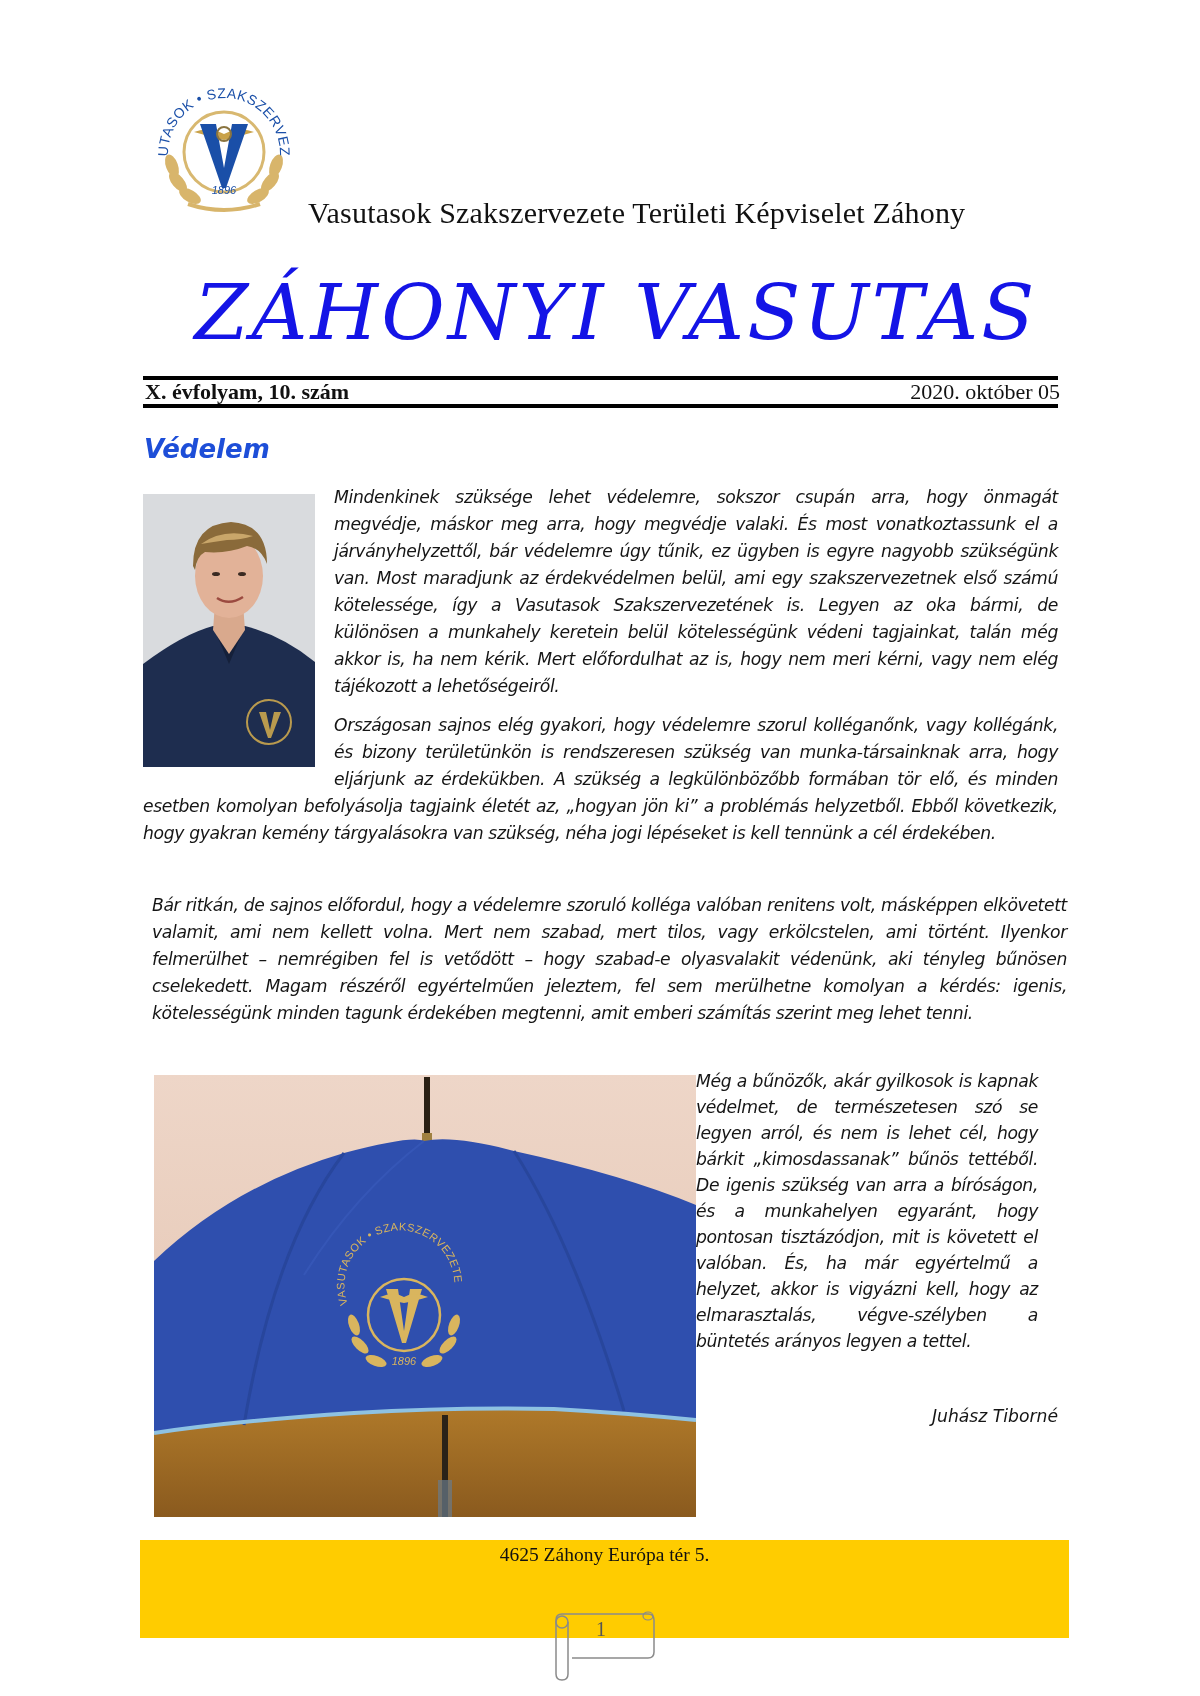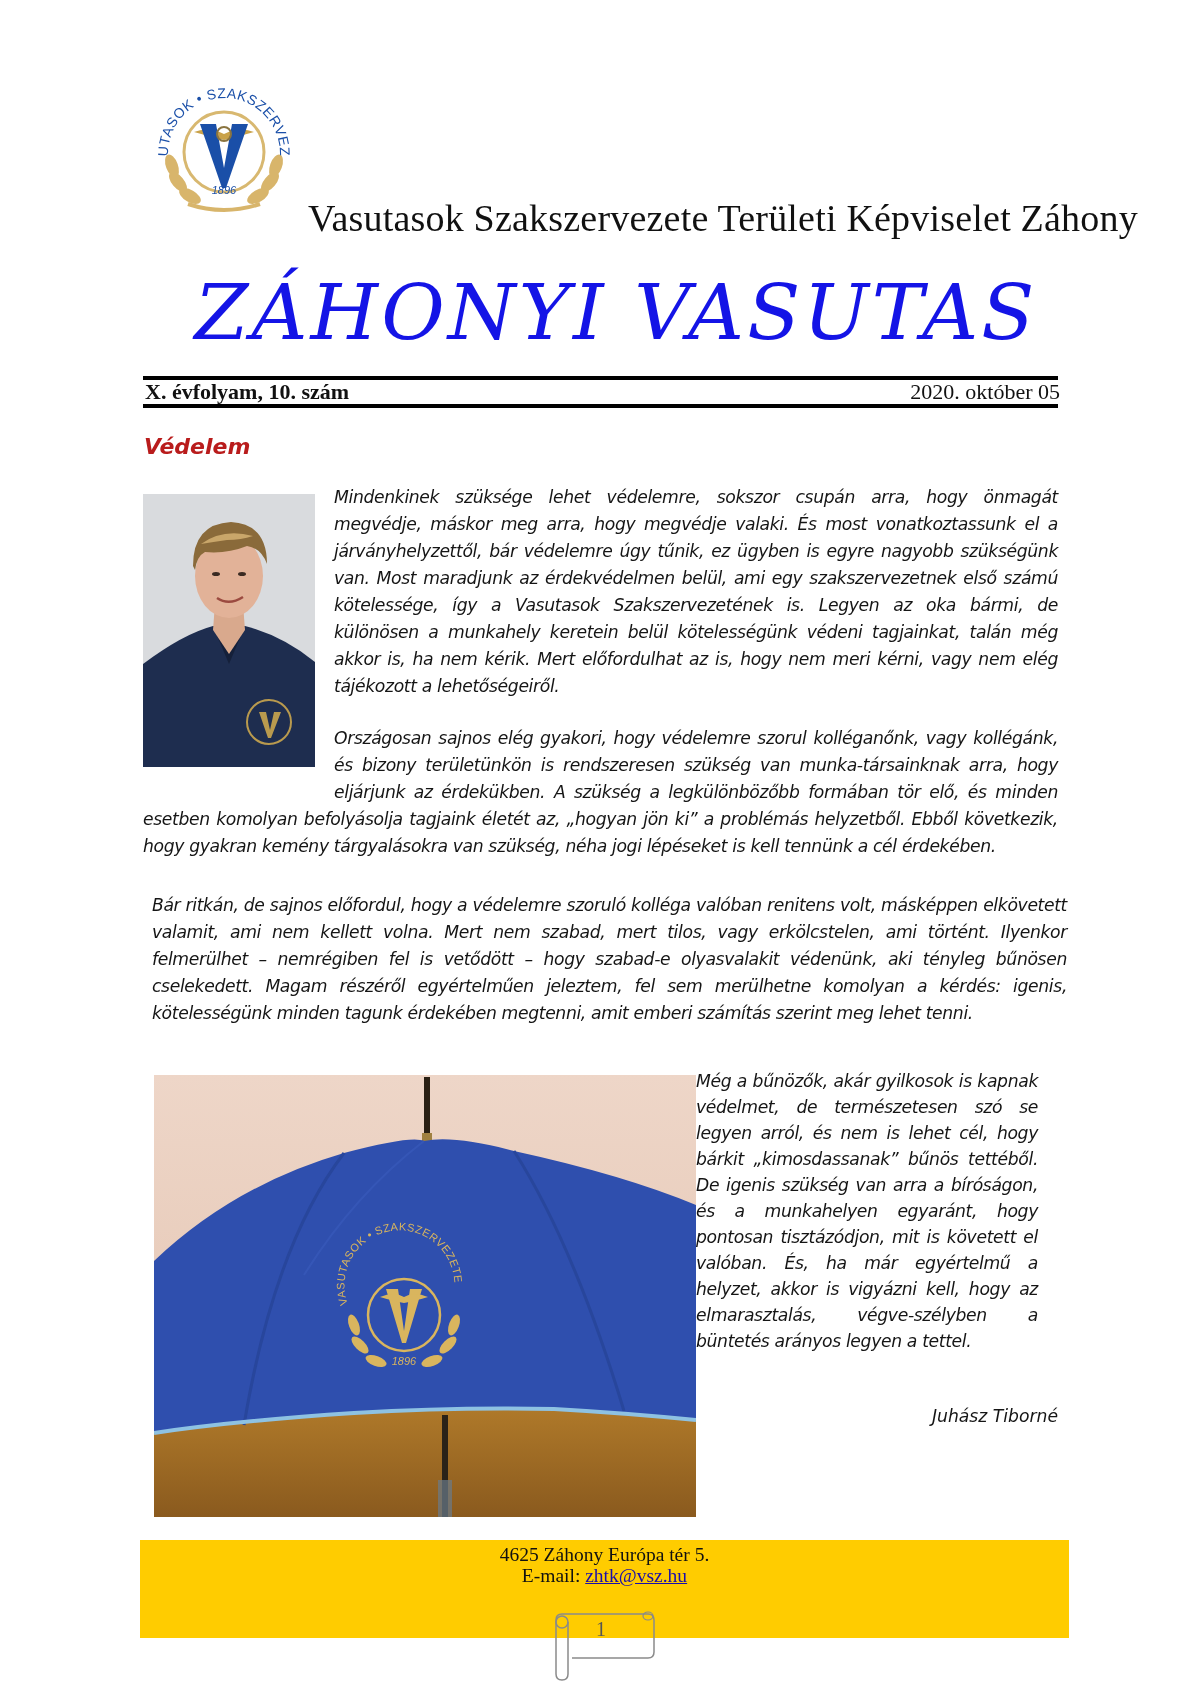--- a/index.html
+++ b/index.html
@@ -2,33 +2,33 @@
 <html><head>
 <meta charset="utf-8">
 <style>
   html, body { margin: 0; padding: 0; background: #ffffff; }
   body { width: 1200px; height: 1696px; position: relative; overflow: hidden; font-family: "Liberation Serif", serif; color: #111; }
   .abs { position: absolute; }
 
   
   #logo { left: 148px; top: 76px; width: 152px; height: 140px; }
 
-  #org-name { left: 308px; top: 196px; font-family: "Liberation Serif", serif; font-size: 38px; color: #111; white-space: nowrap; letter-spacing: 0.2px; }
+  #org-name { left: 308px; top: 196px; font-family: "Liberation Serif", serif; font-size: 30px; color: #111; white-space: nowrap; letter-spacing: 0.2px; }
 
   #masthead { left: 196px; top: 268px; width: 840px; text-align: center; font-family: "DejaVu Serif", serif; font-style: italic; font-size: 76px; color: #1414e6; letter-spacing: 3px; white-space: nowrap; transform: scaleX(1.02); }
 
   .rule { left: 143px; width: 915px; height: 4px; background: #000; }
   #rule-top { top: 376px; }
   #rule-bottom { top: 404px; }
   #issue-left { left: 145px; top: 379px; font-size: 22px; font-weight: bold; }
   #issue-right { right: 140px; top: 379px; font-size: 22px; }
 
-  #article-title { left: 144px; top: 434px; font-family: "DejaVu Sans", sans-serif; font-weight: bold; font-style: italic; font-size: 22px; color: #b91c1c; }
+  #article-title { left: 144px; top: 434px; font-family: "DejaVu Sans", sans-serif; font-weight: bold; font-style: italic; font-size: 26px; color: #1d4ed8; }
 
-  .body-text { font-family: "DejaVu Sans", sans-serif; font-style: italic; font-size: 17.2px; line-height: 27px; text-align: justify; color: #151515; letter-spacing: -0.35px; margin-top: 13px; }
+  .body-text { font-family: "DejaVu Sans", sans-serif; font-style: italic; font-size: 17.2px; line-height: 27px; text-align: justify; color: #151515; letter-spacing: -0.35px; }
 
   
   #portrait { left: 143px; top: 494px; width: 172px; height: 273px; overflow: hidden; background: #d6d8db; }
 
   #para1 { left: 334px; top: 484px; width: 724px; }
   #para2-wrap { left: 143px; top: 712px; width: 915px; }
   #para2-wrap .float-spacer { float: left; width: 191px; height: 56px; }
   #para3 { left: 152px; top: 892px; width: 915px; }
 
   
@@ -166,24 +166,20 @@
     </g>
   </svg>
 </div>
 
 <p id="para4" class="abs body-text" style="margin:0;">Még a bűnözők, akár gyilkosok is kapnak védelmet, de természetesen szó se legyen arról, és nem is lehet cél, hogy bárkit „kimosdassanak” bűnös tettéből. De igenis szükség van arra a bíróságon, és a munkahelyen egyaránt, hogy pontosan tisztázódjon, mit is követett el valóban. És, ha már egyértelmű a helyzet, akkor is vigyázni kell, hogy az elmarasztalás, végve-szélyben a büntetés arányos legyen a tettel.</p>
 
 <div id="author" class="abs">Juhász Tiborné</div>
 
 <div id="footer" class="abs">
   <div>4625 Záhony Európa tér 5.</div>
-  <div>
-    <span>E-mail:</span>
-    <a class="email-link" title="zhtk@vsz.hu">zhtk@vsz.hu</a>
-  </div>
 </div>
 
 <div id="page-badge" class="abs">
   <svg width="112" height="74" viewBox="0 0 112 74">
     <path d="M8 12 Q8 6 14 6 L100 6 Q106 6 106 12 L106 44 Q106 50 100 50 L24 50" fill="none" stroke="#8a8a8a" stroke-width="1.5"></path>
     <path d="M8 12 L8 66 Q8 72 14 72 Q20 72 20 66 L20 14" fill="none" stroke="#8a8a8a" stroke-width="1.5"></path>
     <ellipse cx="14" cy="14" rx="6" ry="6" fill="none" stroke="#8a8a8a" stroke-width="1.5"></ellipse>
     <ellipse cx="100" cy="8" rx="5" ry="4" fill="none" stroke="#8a8a8a" stroke-width="1.2"></ellipse>
   </svg>
 </div>

